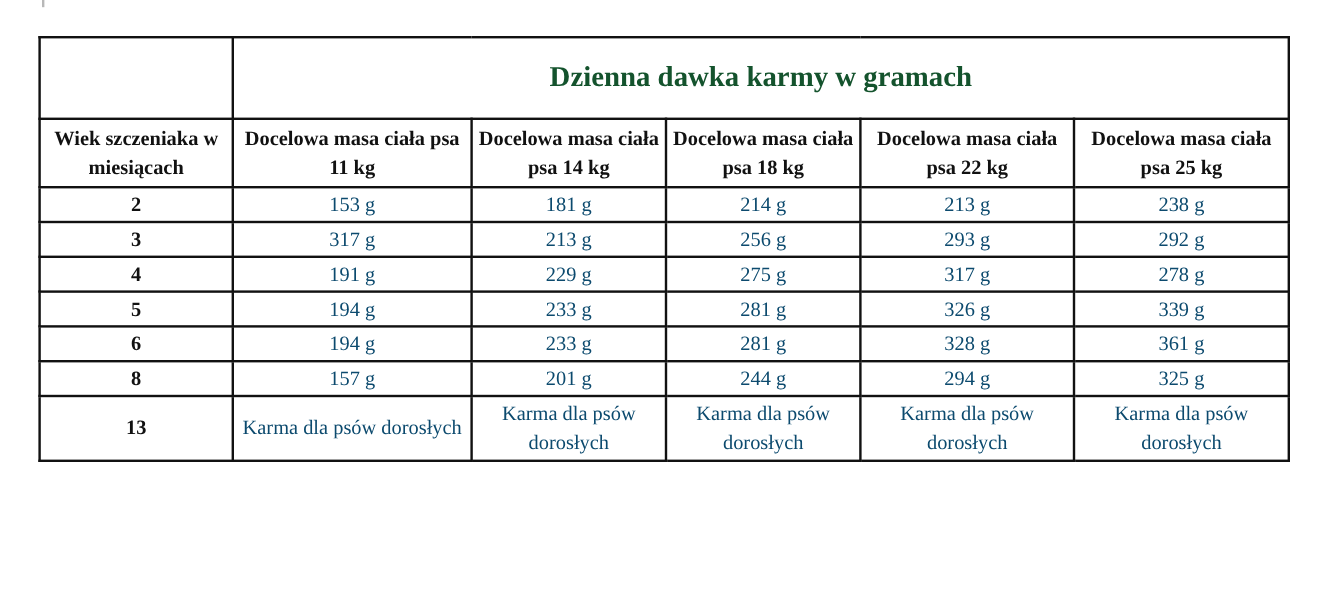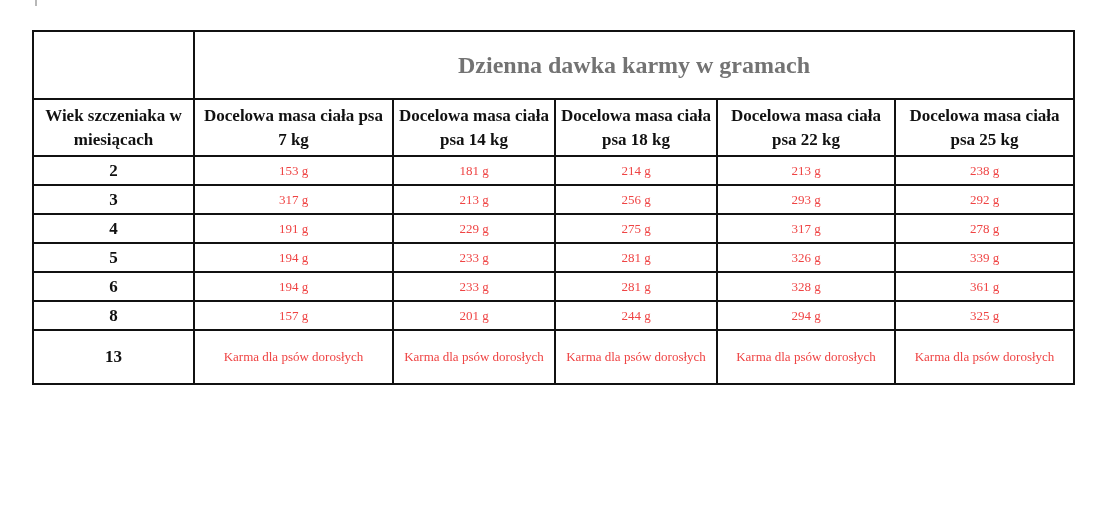--- a/index.html
+++ b/index.html
@@ -9,24 +9,24 @@
     table.feed {
       position: absolute; left: 32px; top: 30px;
       border-collapse: collapse; table-layout: fixed;
       width: 1041px;
     }
     table.feed td, table.feed th {
       border: 2.5px solid #111;
       text-align: center; vertical-align: middle;
       padding: 0 4px; line-height: 24px;
     }
-    th.title { font-size: 24px; font-weight: bold; color: #737373; vertical-align: top; padding-top: 6px; height: 66px; }
+    th.title { font-size: 24px; font-weight: bold; color: #14532d; vertical-align: top; padding-top: 6px; height: 66px; }
     th.colhead { font-size: 17px; font-weight: bold; color: #111; height: 55px; line-height: 24px; }
     td.age { font-size: 17px; font-weight: bold; color: #111; }
-    td.val { font-size: 13px; color: #ef4444; }
+    td.val { font-size: 17px; color: #0c4a6e; }
     tr.single td { height: 27px; }
     tr.double td { height: 52px; }
   </style>
 </head>
 <body>
 
 <div class="caret"></div>
 
 <table class="feed">
   <colgroup>
@@ -37,21 +37,21 @@
     <col style="width:178px">
     <col style="width:179px">
   </colgroup>
   <thead>
     <tr>
       <th></th>
       <th class="title" colspan="5">Dzienna dawka karmy w gramach</th>
     </tr>
     <tr>
       <th class="colhead">Wiek szczeniaka w miesiącach</th>
-      <th class="colhead">Docelowa masa ciała psa 7 kg</th>
+      <th class="colhead">Docelowa masa ciała psa 11 kg</th>
       <th class="colhead">Docelowa masa ciała psa 14 kg</th>
       <th class="colhead">Docelowa masa ciała psa 18 kg</th>
       <th class="colhead">Docelowa masa ciała psa 22 kg</th>
       <th class="colhead">Docelowa masa ciała psa 25 kg</th>
     </tr>
   </thead>
   <tbody>
     <tr class="single">
       <td class="age">2</td>
       <td class="val">153 g</td>

